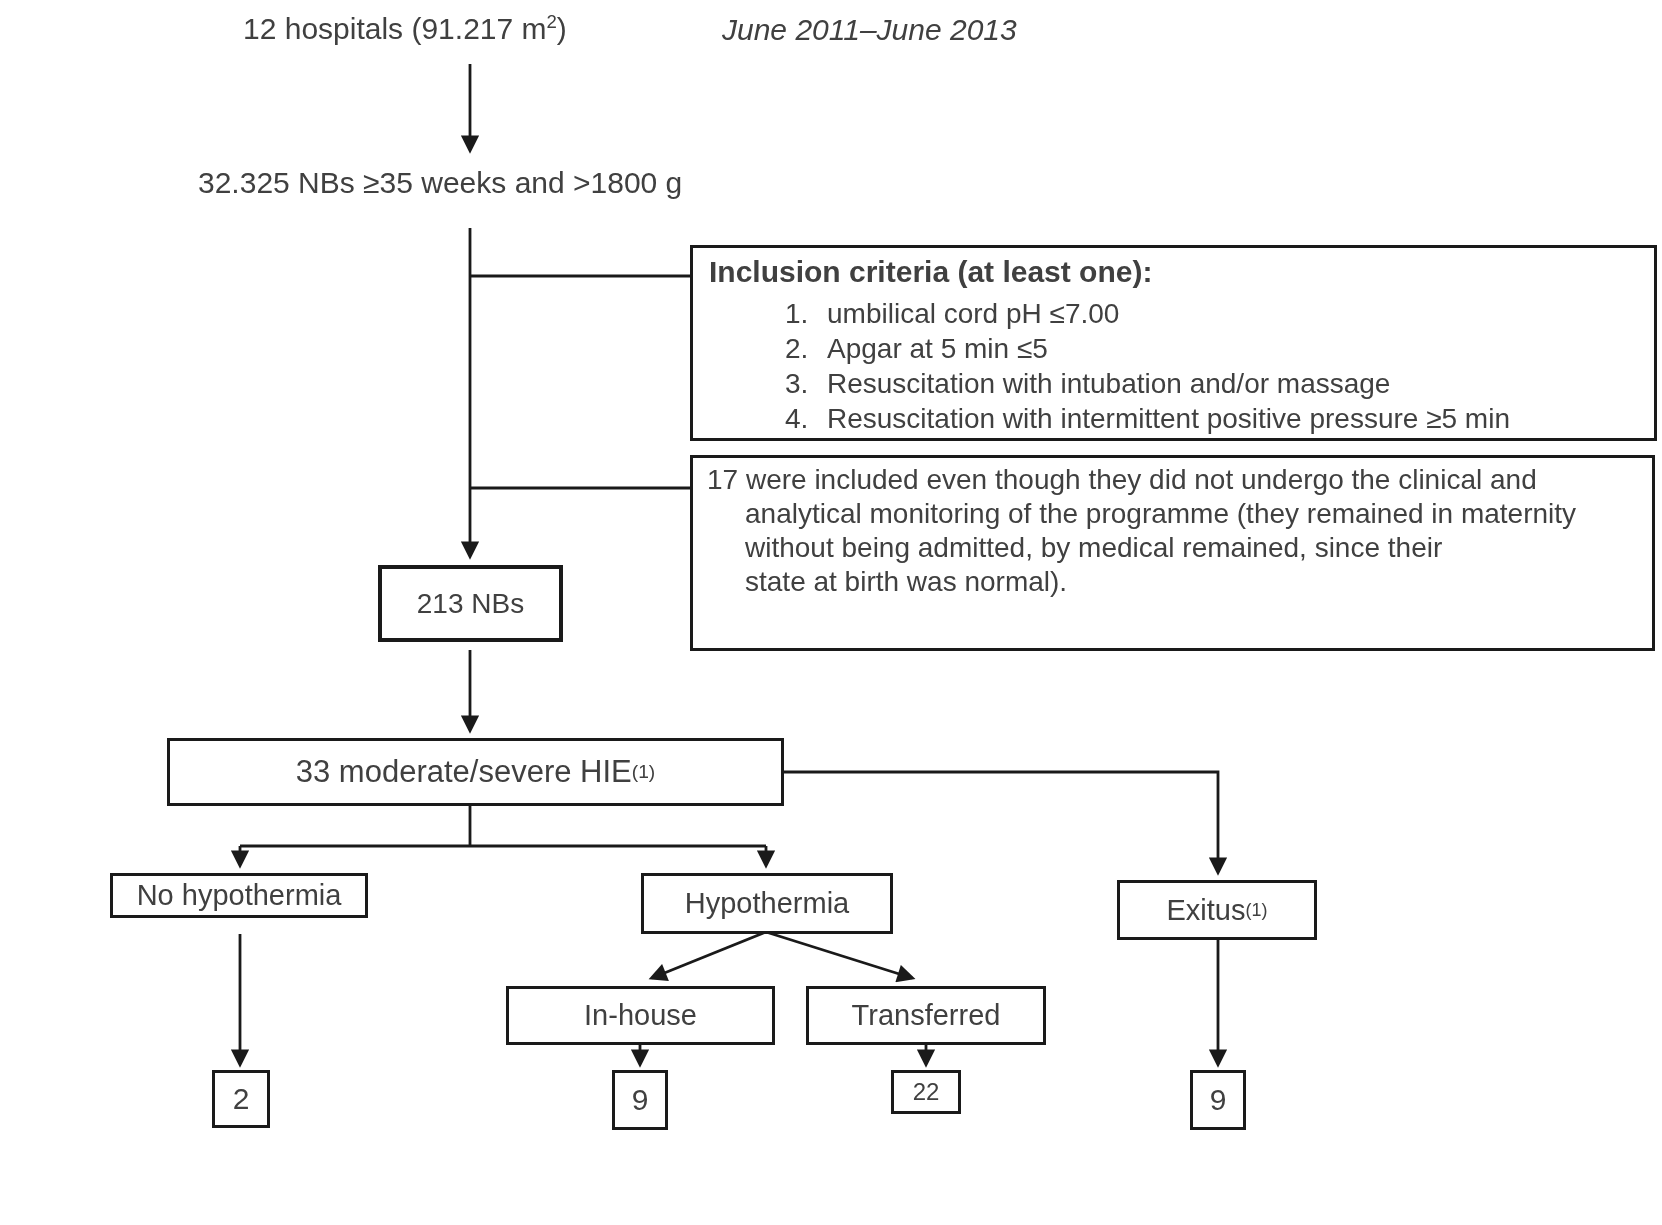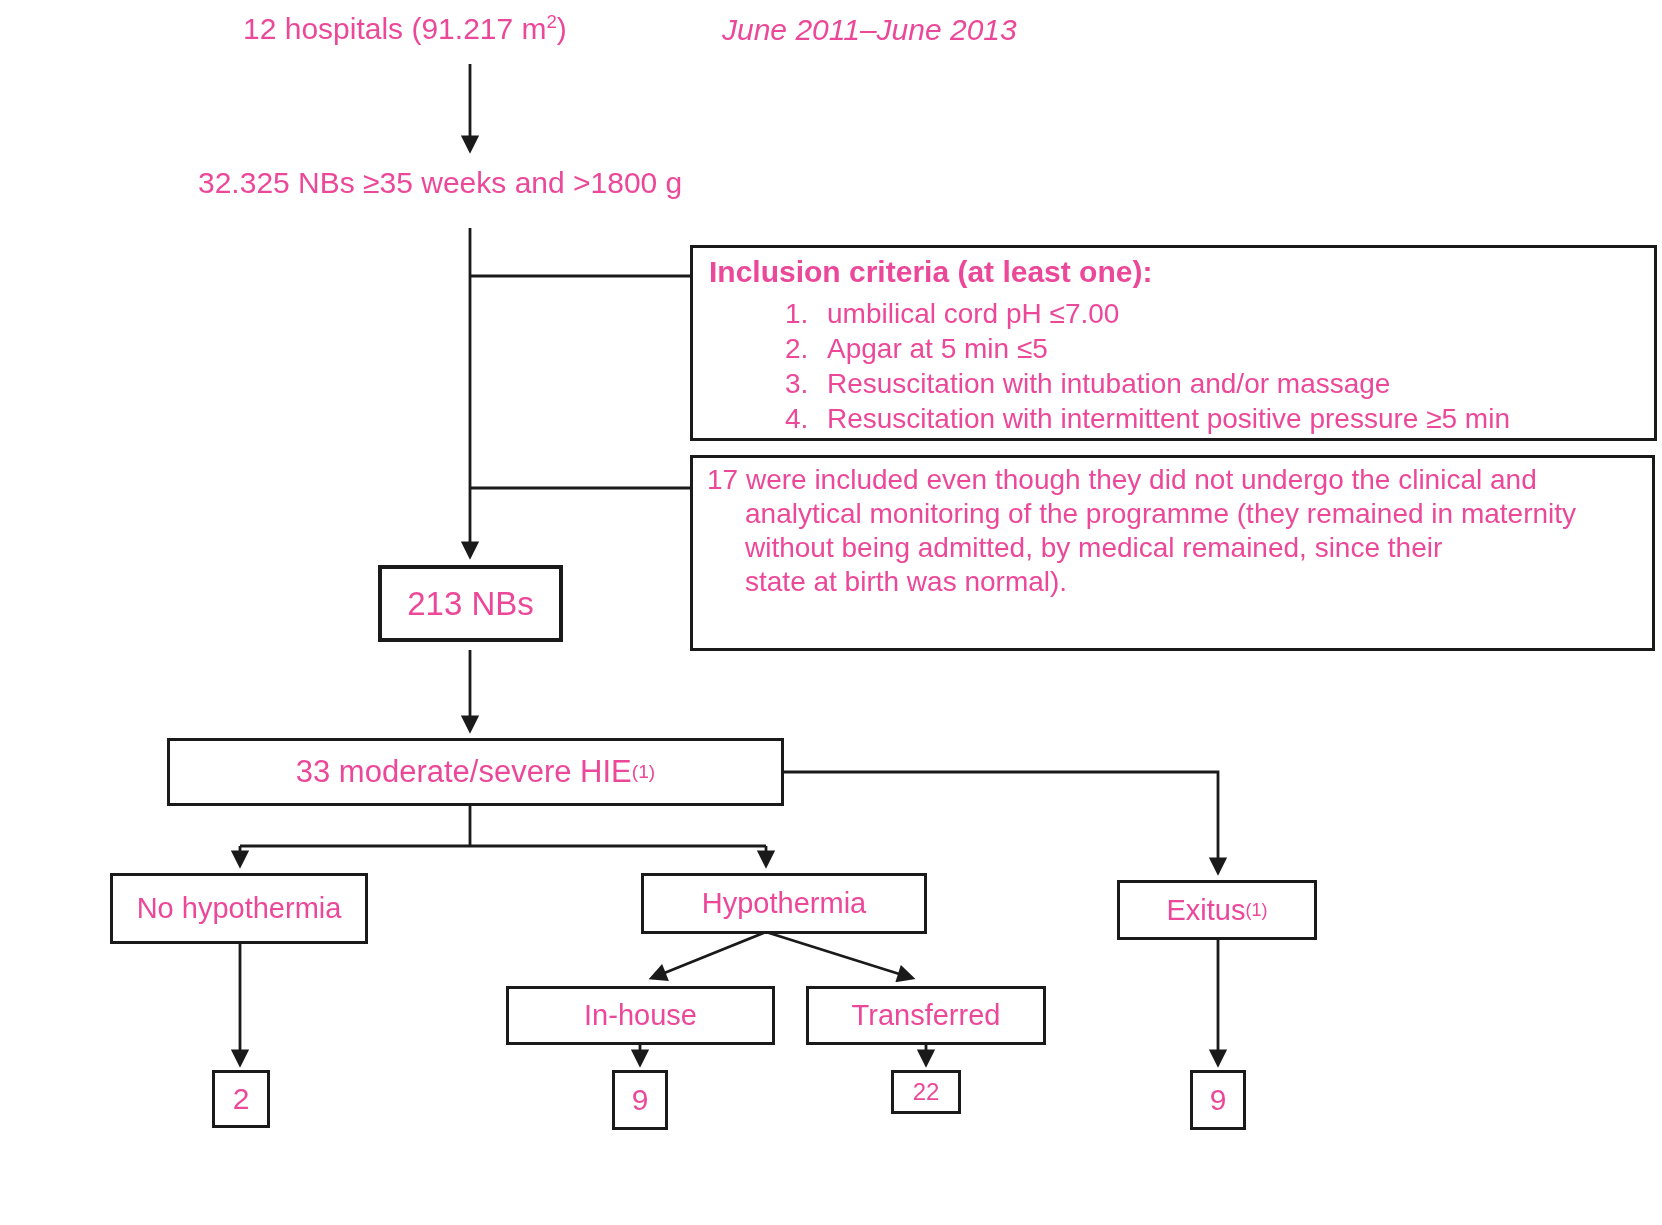--- a/index.html
+++ b/index.html
@@ -2,21 +2,21 @@
 <html><head>
 <meta charset="utf-8">
 <style>
   html, body { margin: 0; padding: 0; background: #ffffff; }
   #stage {
     position: relative;
     width: 1662px;
     height: 1225px;
     background: #ffffff;
     font-family: "Liberation Sans", "DejaVu Sans", sans-serif;
-    color: #ec4899;
+    color: #404040;
     overflow: hidden;
   }
   .abs { position: absolute; }
   .label { white-space: nowrap; font-size: 30px; }
   .italic { font-style: italic; }
   .node {
     position: absolute;
     border: 3px solid #1a1a1a;
     background: #ffffff;
     display: flex;
@@ -93,30 +93,30 @@
     <div class="li"><span class="num">4.</span><span>Resuscitation with intermittent positive pressure ≥5 min</span></div>
   </div>
 
   <div id="exception-box">
     <div>17 were included even though they did not undergo the clinical and</div>
     <div class="cont">analytical monitoring of the programme (they remained in maternity</div>
     <div class="cont">without being admitted, by medical remained, since their</div>
     <div class="cont">state at birth was normal).</div>
   </div>
 
-  <div class="node thick" style="left:378px; top:565px; width:185px; height:77px; font-size:33px;">213 NBs</div>
+  <div class="node thick" style="left:378px; top:565px; width:185px; height:77px; font-size:28px;">213 NBs</div>
 
   <div class="node" style="left:167px; top:738px; width:617px; height:68px; font-size:31px;">
     <span>33 moderate/severe HIE</span>
       <sup>(1)</sup>
   </div>
 
-  <div class="node" style="left:110px; top:873px; width:258px; height:71px; font-size:29px;">No hypothermia</div>
+  <div class="node" style="left:110px; top:873px; width:258px; height:45px; font-size:29px;">No hypothermia</div>
 
-  <div class="node" style="left:641px; top:873px; width:286px; height:61px; font-size:29px;">Hypothermia</div>
+  <div class="node" style="left:641px; top:873px; width:252px; height:61px; font-size:29px;">Hypothermia</div>
 
   <div class="node" style="left:506px; top:986px; width:269px; height:59px; font-size:29px;">In-house</div>
 
   <div class="node" style="left:806px; top:986px; width:240px; height:59px; font-size:29px;">Transferred</div>
 
   <div class="node" style="left:1117px; top:880px; width:200px; height:60px; font-size:29px;">
     <span>Exitus</span>
       <sup>(1)</sup>
   </div>
 

